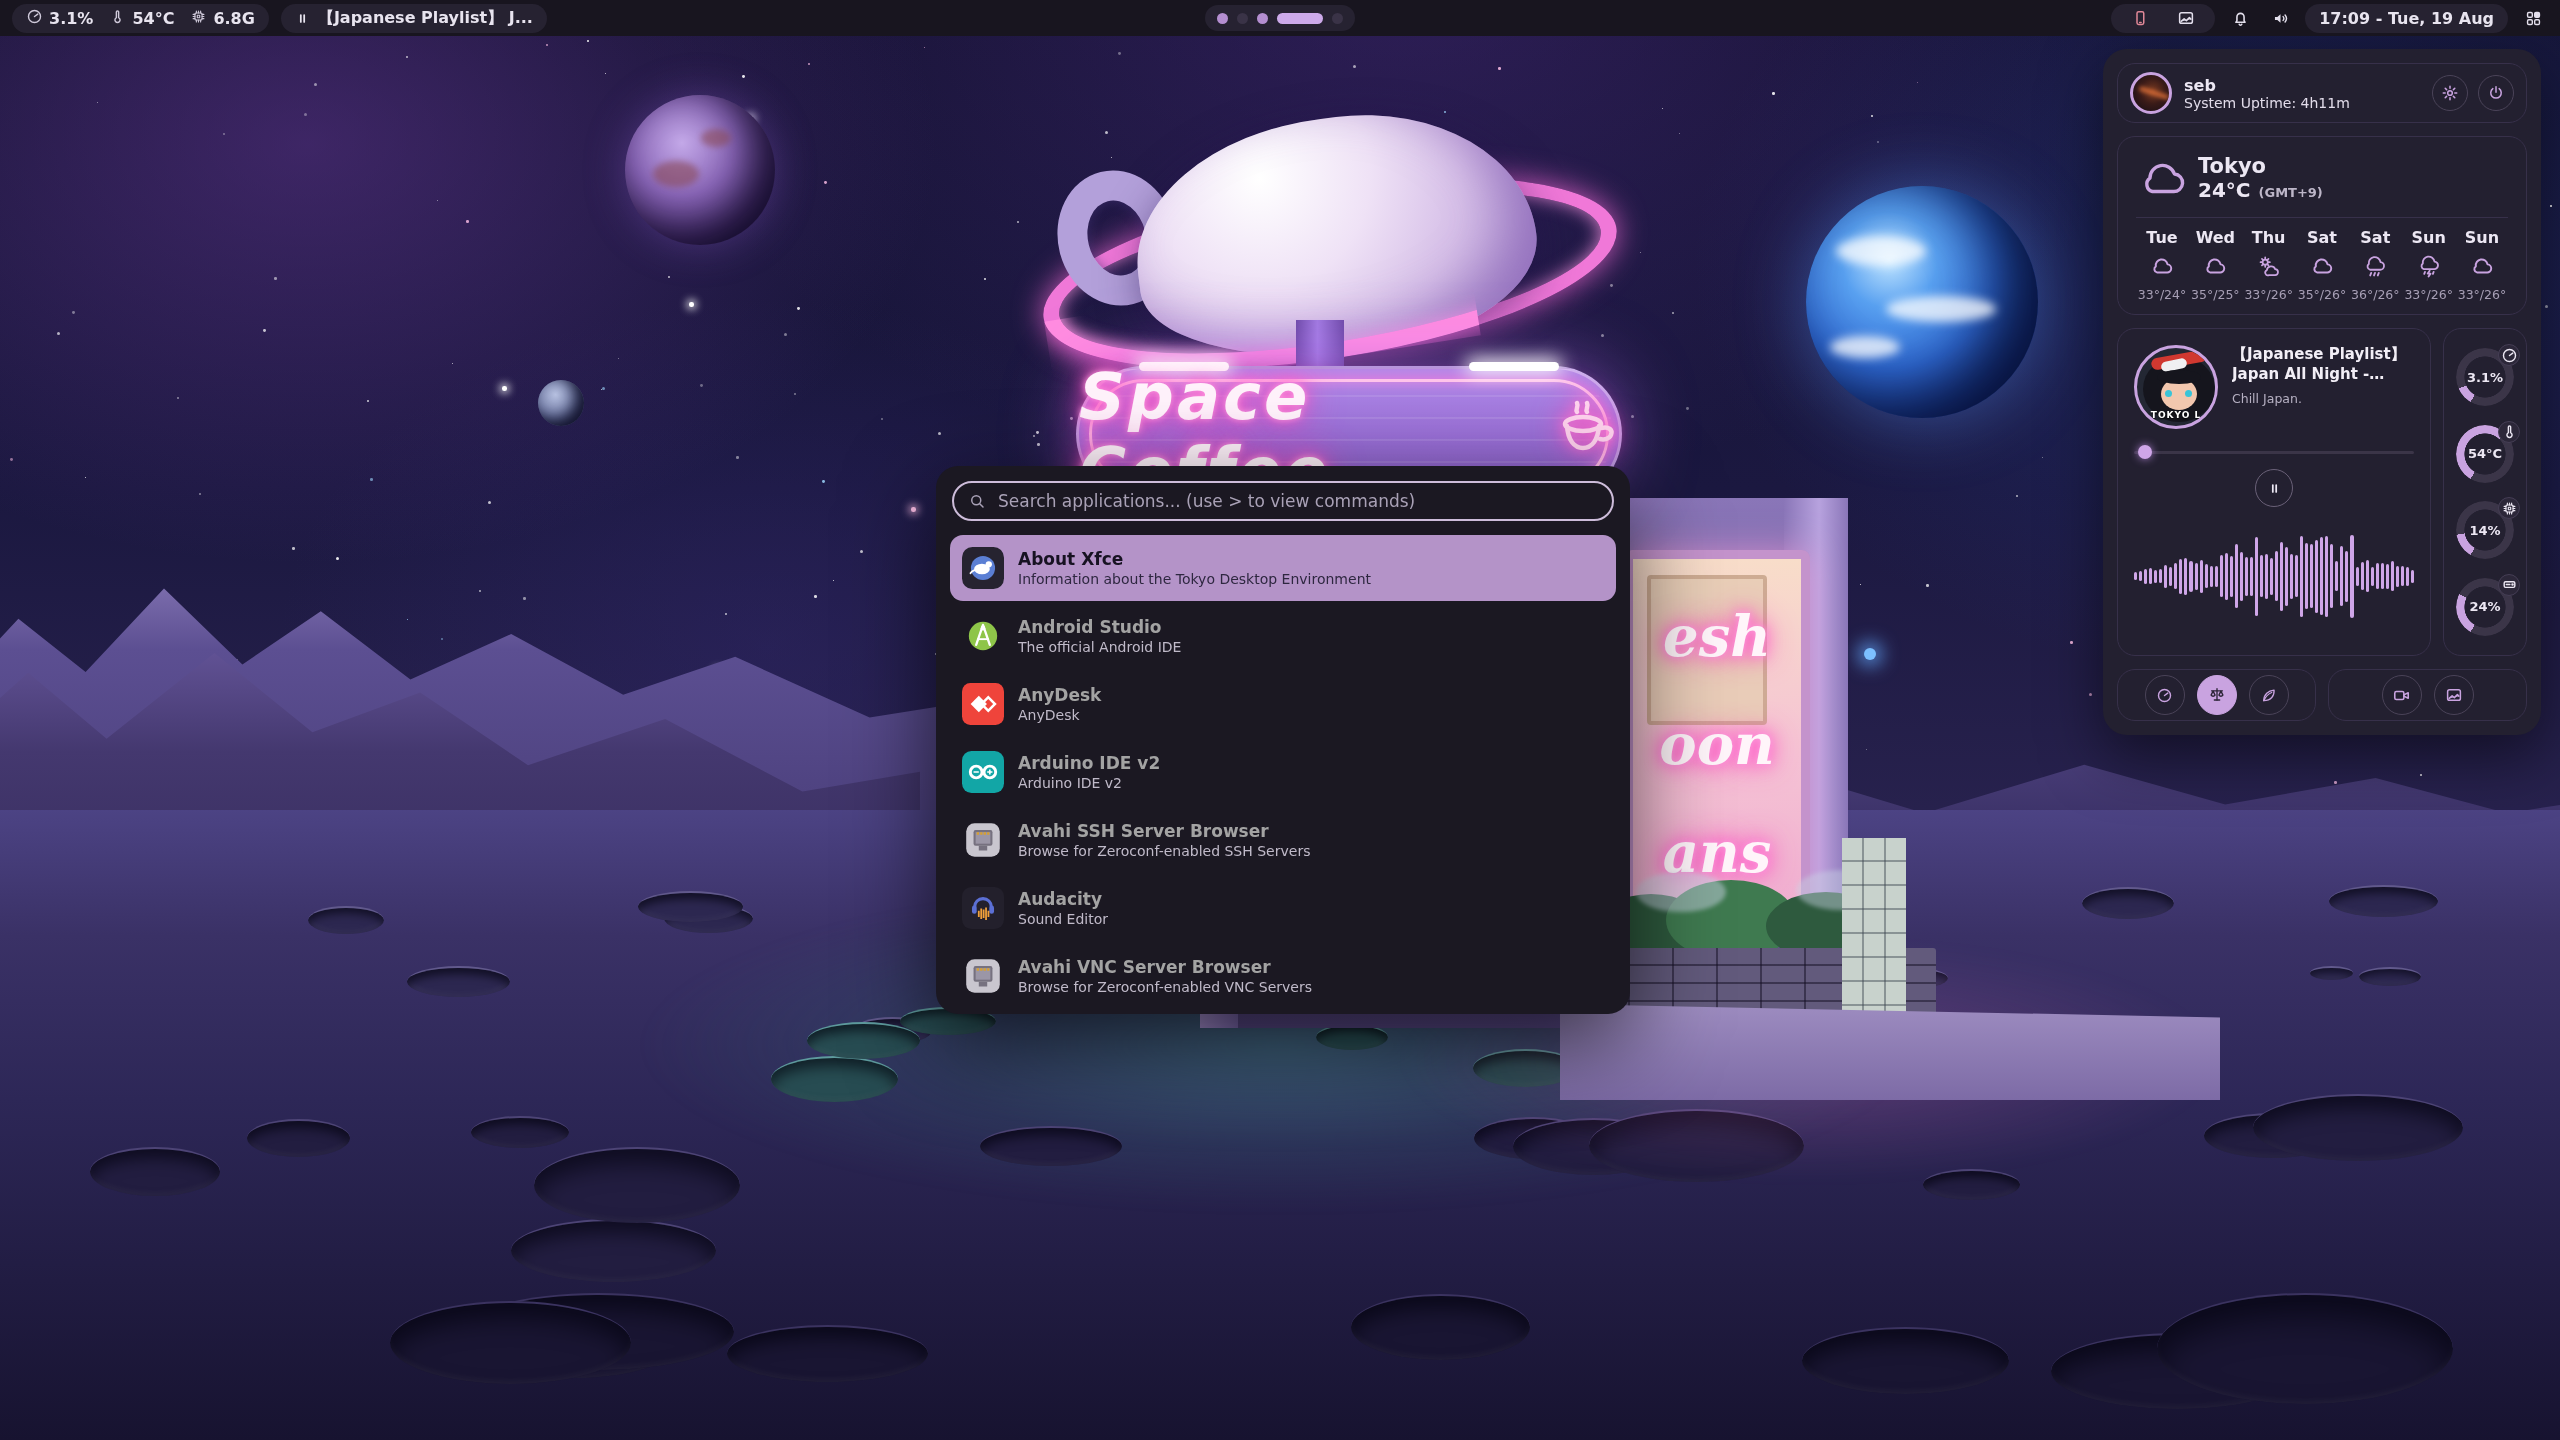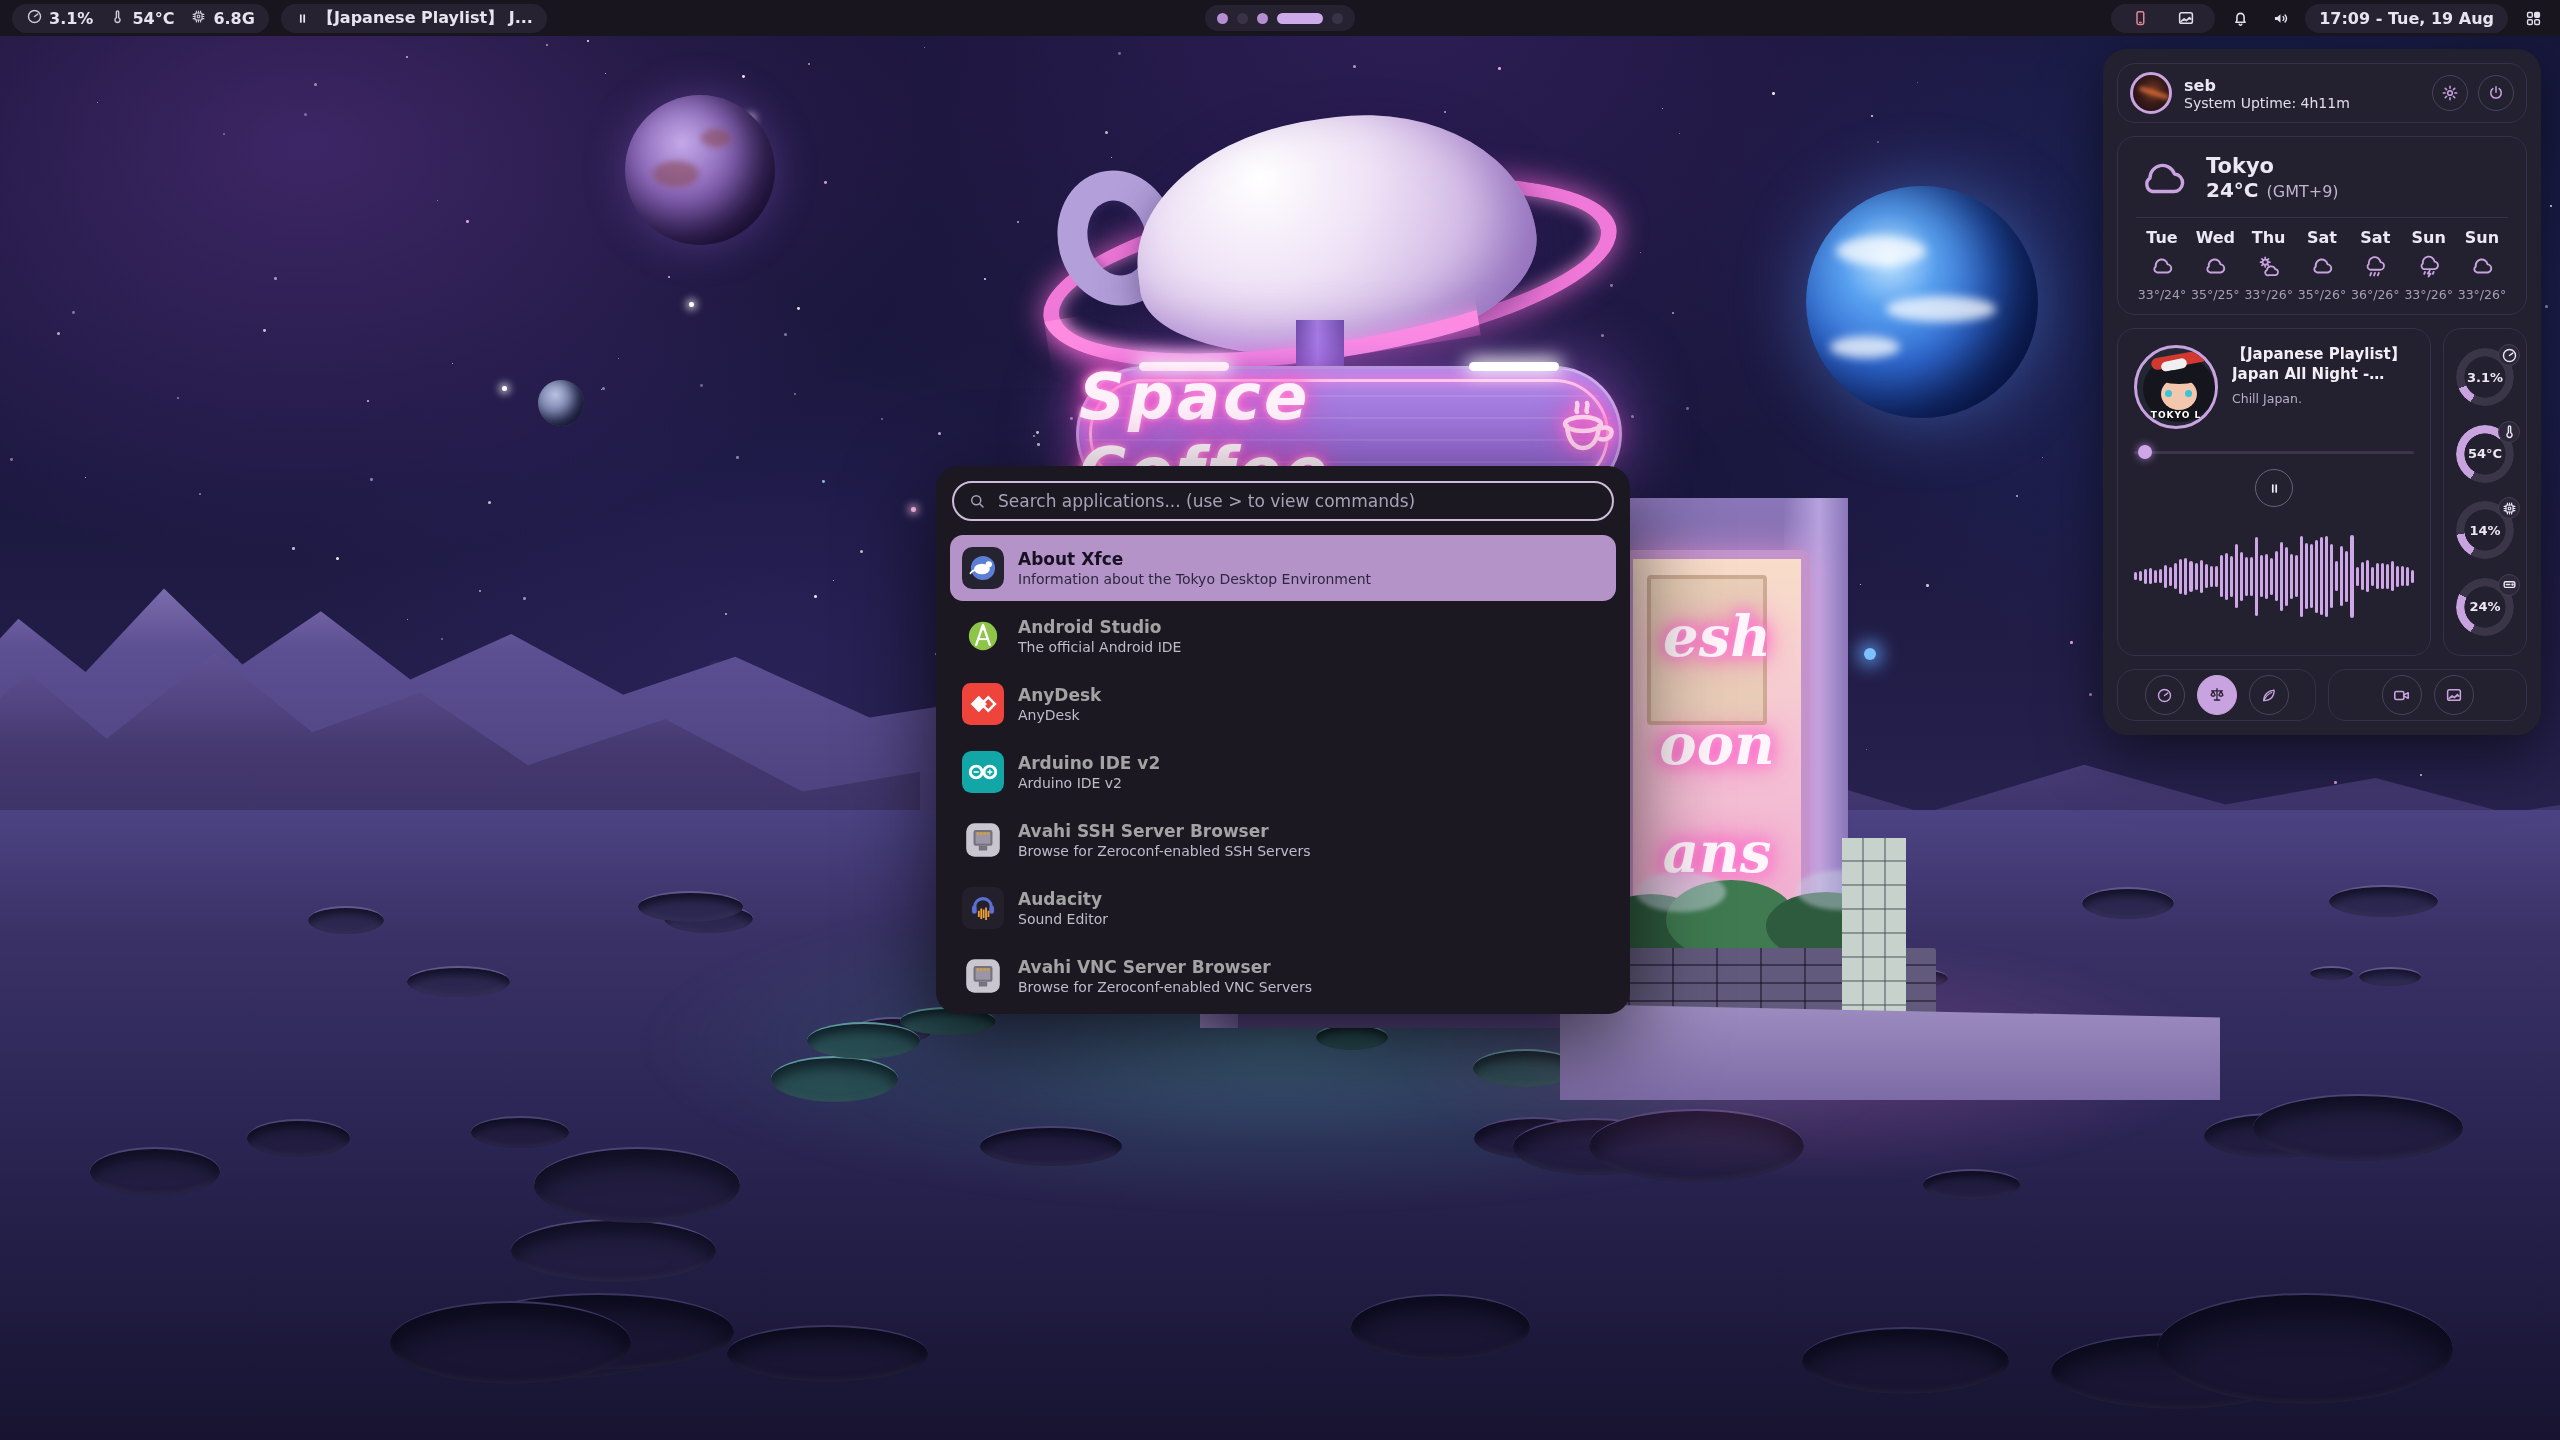--- a/index.html
+++ b/index.html
@@ -145,26 +145,26 @@
   .card{border:1px solid #37304a;border-radius:18px;background:#232030;}
   .user-card{display:flex;align-items:center;gap:12px;padding:8px 12px;height:60px;}
   .avatar{width:42px;height:42px;border-radius:50%;border:3px solid #c9a3e0;position:relative;overflow:hidden;flex:none;
     background:radial-gradient(circle at 55% 45%,#7a3a20 0%,#3a1b18 45%,#1c1016 85%);}
   .avatar .streak{position:absolute;left:6px;top:16px;width:30px;height:4px;background:#e07038;filter:blur(2px);transform:rotate(18deg);}
   .user-name{font-size:16px;font-weight:bold;}
   .user-uptime{font-size:14px;color:#e2dcea;}
   .circ-btn{width:36px;height:36px;border-radius:50%;border:1px solid #4a4358;display:flex;align-items:center;justify-content:center;color:#c9a3e0;flex:none;}
 
   .weather-card{padding:14px 18px 12px;}
-  .weather-head{display:flex;align-items:center;gap:16px;}
+  .weather-head{display:flex;align-items:center;gap:8px;}
   .weather-head .big-cloud{color:#c9a3e0;}
   .w-city{font-size:21px;font-weight:bold;line-height:1.15;}
   .w-temp-row{display:flex;align-items:baseline;gap:8px;}
   .w-temp{font-size:20px;font-weight:bold;}
-  .w-tz{font-size:16px;color:#bdb6c8;font-weight:normal;}
+  .w-tz{font-size:13px;color:#bdb6c8;font-weight:bold;}
   .w-div{height:1px;background:#37304a;margin:12px 0 10px;}
   .forecast{display:flex;justify-content:space-between;}
   .fc-col{display:flex;flex-direction:column;align-items:center;gap:7px;width:52px;}
   .fc-day{font-size:16px;font-weight:bold;}
   .fc-ico{color:#c9a3e0;height:26px;display:flex;align-items:center;}
   .fc-temps{font-size:12.5px;color:#a79fb5;white-space:nowrap;}
 
   .mid-row{flex:1;display:flex;gap:12px;min-height:0;}
   .music-card{flex:1;padding:16px;display:flex;flex-direction:column;min-width:0;}
   .music-top{display:flex;gap:14px;align-items:flex-start;}

